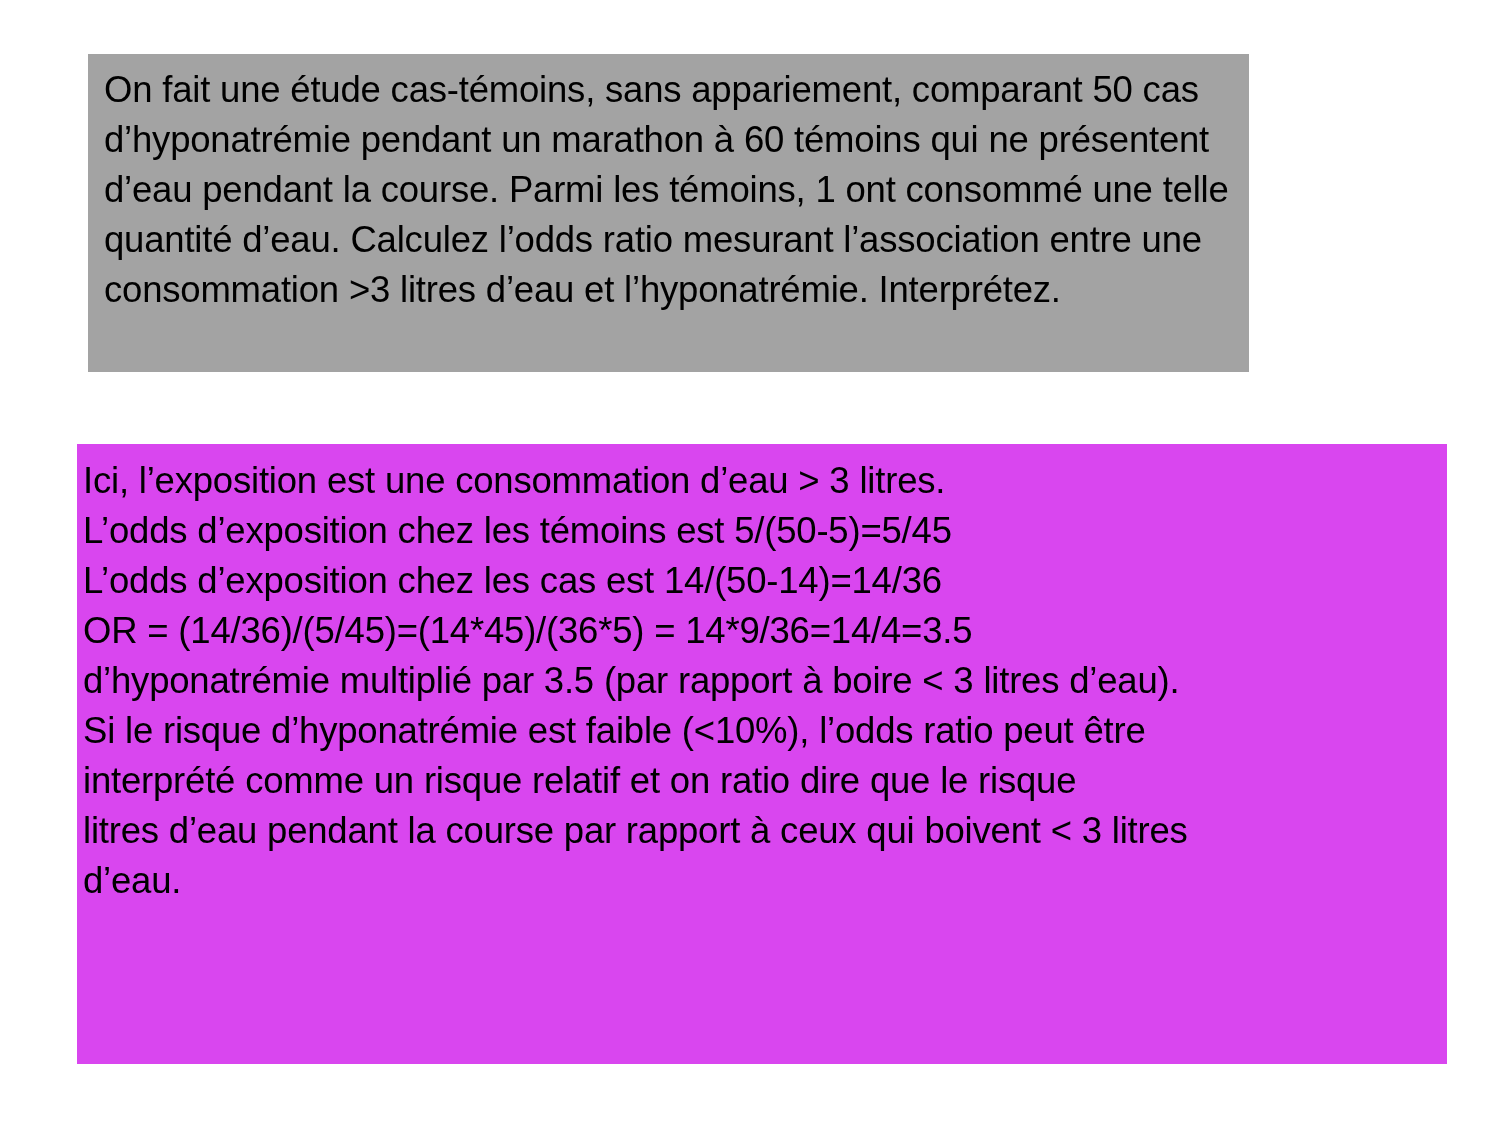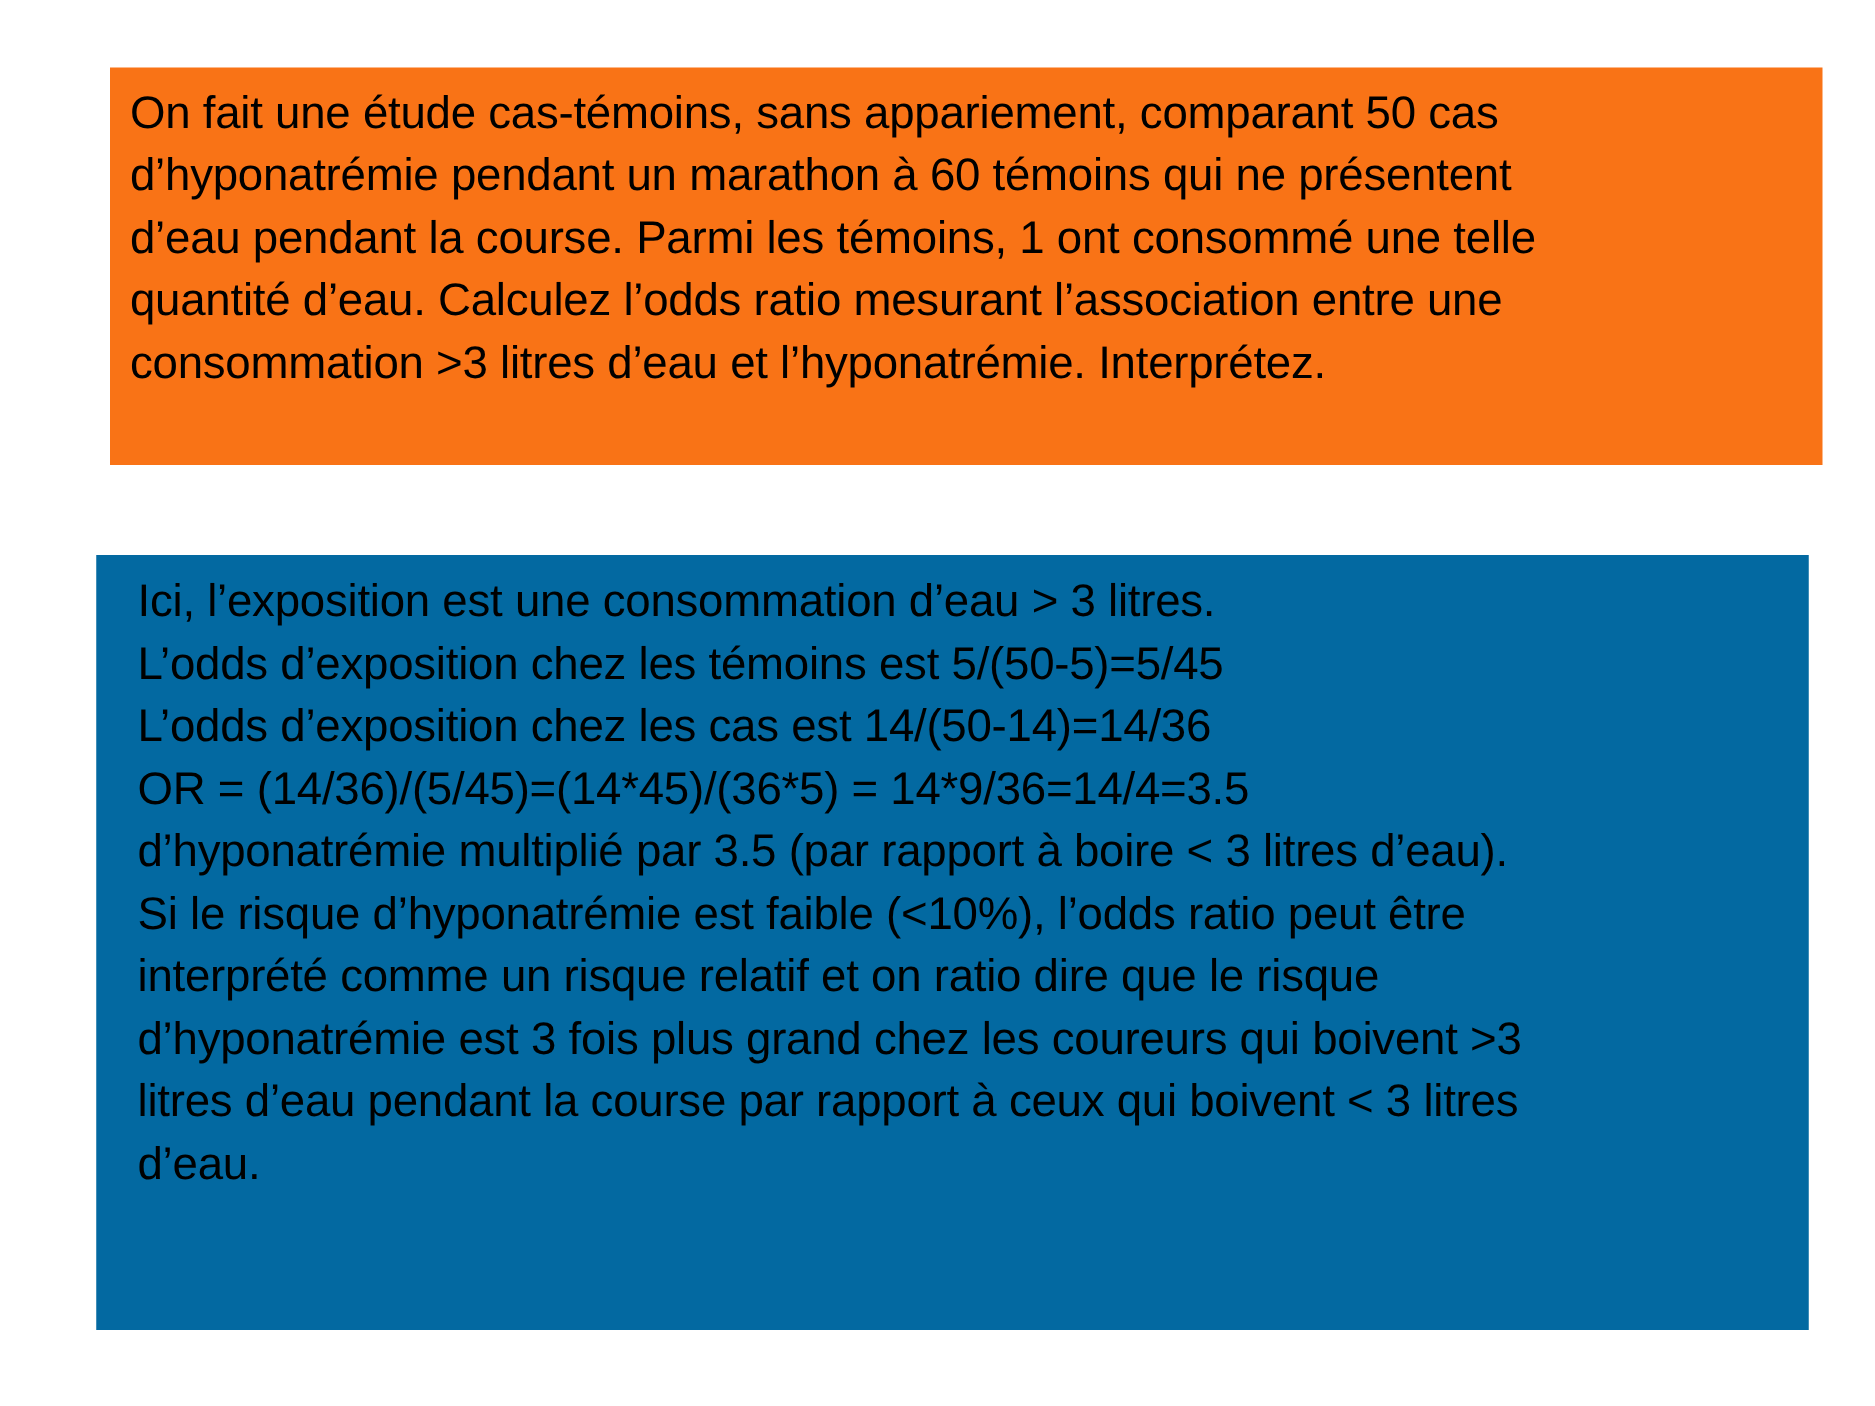--- a/index.html
+++ b/index.html
@@ -12,35 +12,35 @@
       height: 1125px;
       position: relative;
       overflow: hidden;
       font-family: "Liberation Sans", sans-serif;
       color: #000000;
     }
     .question-box {
       position: absolute;
       left: 88px;
       top: 54px;
-      width: 1370px;
+      width: 1161px;
       height: 318px;
       box-sizing: border-box;
       padding: 11px 16px 0 16px;
-      background: #f97316;
+      background: #a3a3a3;
     }
     .answer-box {
       position: absolute;
       left: 77px;
       top: 444px;
       width: 1370px;
       height: 620px;
       box-sizing: border-box;
-      padding: 12px 16px 0 33px;
-      background: #0369a1;
+      padding: 12px 16px 0 6px;
+      background: #d946ef;
     }
     .line {
       font-size: 36.5px;
       line-height: 50px;
       white-space: nowrap;
       letter-spacing: -0.2px;
     }
     .para {
       font-size: 36.5px;
       line-height: 50px;
@@ -73,17 +73,16 @@
   <div class="line">L’odds d’exposition chez les cas est 14/(50-14)=14/36</div>
   <div class="line">OR = (14/36)/(5/45)=(14*45)/(36*5) = 14*9/36=14/4=3.5</div>
 
   <div class="para">
     <span class="seg cont">d’hyponatrémie multiplié par 3.5 (par rapport à boire &lt; 3 litres d’eau).</span>
   </div>
 
   <div class="para">
     <span class="seg">Si le risque d’hyponatrémie est faible (&lt;10%), l’odds ratio peut être</span>
     <span class="seg cont">interprété comme un risque relatif et on ratio dire que le risque</span>
-    <span class="seg cont">d’hyponatrémie est 3 fois plus grand chez les coureurs qui boivent &gt;3</span>
     <span class="seg cont">litres d’eau pendant la course par rapport à ceux qui boivent &lt; 3 litres</span>
     <span class="seg cont">d’eau.</span>
   </div>
 </div>
 
 </body></html>

